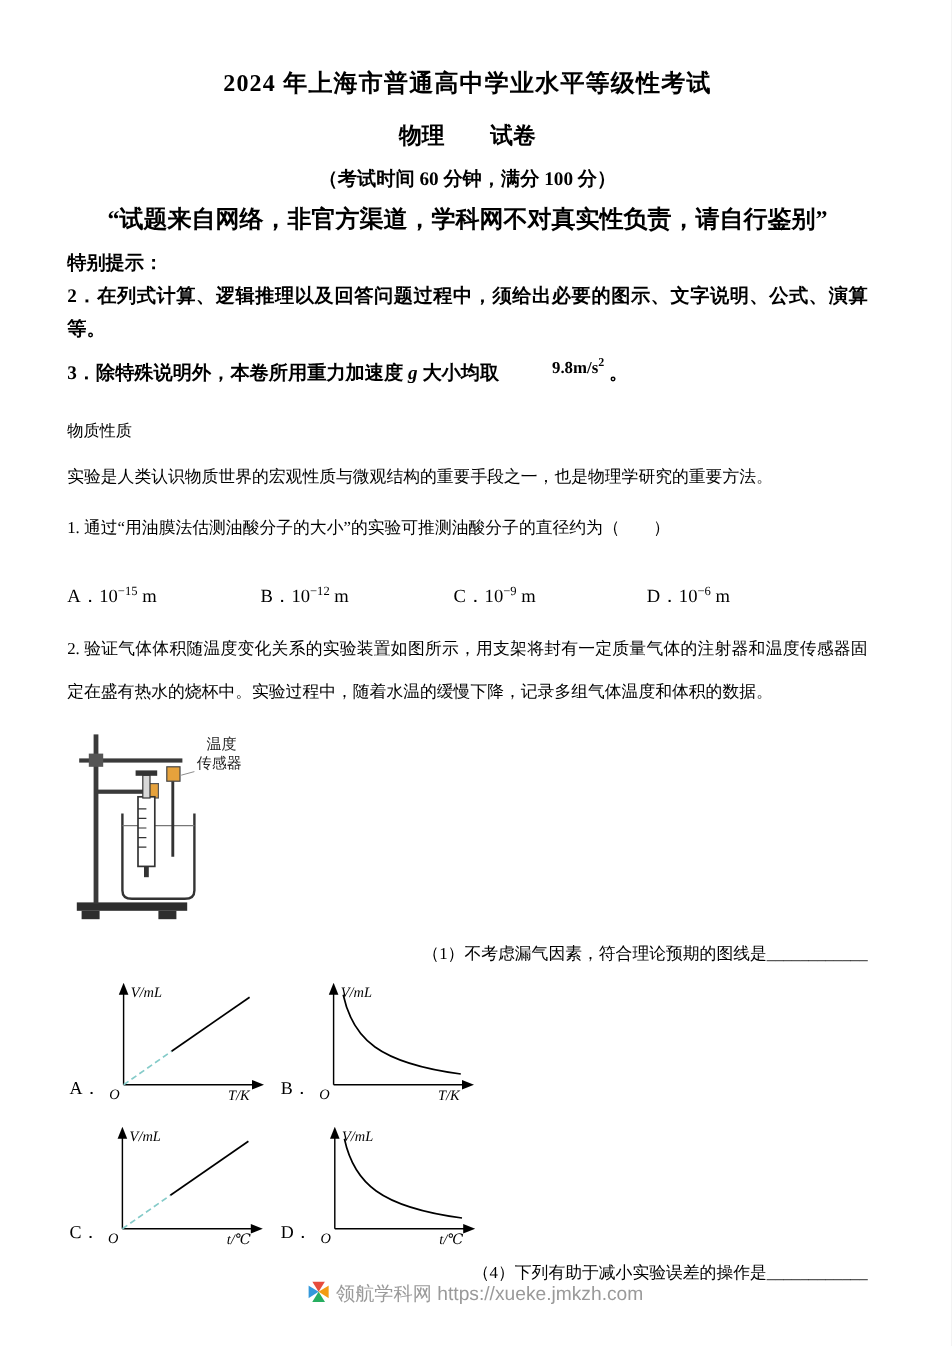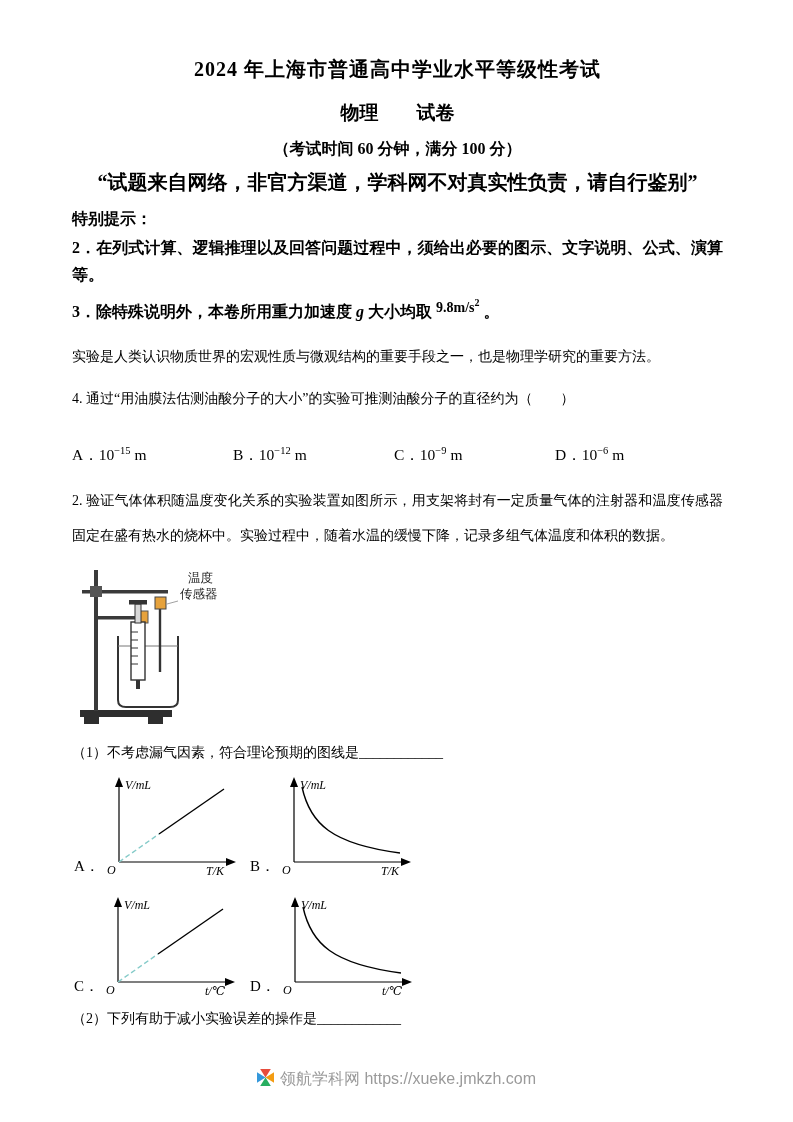--- a/index.html
+++ b/index.html
@@ -2,40 +2,40 @@
 <html><head>
 <meta charset="utf-8">
 <style>
   * { margin:0; padding:0; box-sizing:border-box; }
   html,body { background:#e9e9e9; }
   .page {
     width:793px; height:1122px; margin:0 auto; background:#ffffff;
     position:relative; overflow:hidden; color:#000;
     font-family:"Liberation Serif","DejaVu Serif",serif;
   }
-  .content { padding:56px 70px 0 72px; }
+  .content { padding:56px 70px 0 56px; }
   .title { text-align:center; font-size:20px; font-weight:bold; letter-spacing:1px; }
   .subject { text-align:center; font-size:19px; font-weight:bold; margin-top:17px; }
   .meta { text-align:center; font-size:16px; font-weight:bold; margin-top:13px; }
   .disclaimer { text-align:center; font-size:20px; font-weight:bold; margin-top:9px; }
   .notice-header { font-size:16px; font-weight:bold; margin-top:13px; }
   .notice { font-size:16px; font-weight:bold; line-height:1.68; margin-top:5px; text-align:justify; }
   .notice.n3 { margin-top:10px; }
   .var-italic { font-style:italic; font-family:"Liberation Serif",serif; }
-  .raised-formula { position:relative; top:-5px; font-size:14px; font-weight:bold; }
+  .raised-formula { position:relative; top:-5px; font-size:14px; font-weight:bold;margin-left:40px; }
   .raised-formula sup { font-size:10px; }
   .section-label { font-size:13.5px; margin-top:24px; }
   .body-text { font-size:14px; margin-top:20px; line-height:1.6; }
   .q1-options { display:flex; margin-top:35px; font-size:15.5px; }
   .q1-options .opt { width:161px; }
   .q1-options .opt:last-child { width:auto; }
   .q1-options sup { font-size:10.5px; }
   .q2-stem { font-size:14px; margin-top:16px; line-height:2.55; text-align:justify; }
   .apparatus-wrap { margin-top:10px; margin-left:4px; position:relative; width:230px; height:168px; }
-  .sub-question { font-size:14px; margin-top:12px; }
+  .sub-question { font-size:14px; margin-top:12px;text-align:right; }
   .graph-grid { display:grid; grid-template-columns:176px 176px; row-gap:16px; margin-top:12px; margin-left:2px; }
   .graph-cell { display:flex; align-items:flex-end; gap:3px; }
   .graph-letter { font-size:15px; line-height:1; padding-bottom:4px; }
   .footer { position:absolute; left:0; right:0; bottom:32px; text-align:center;
             font-size:16px; color:#9a9a9a; font-family:"Liberation Sans","DejaVu Sans",sans-serif; }
   .footer .logo { display:inline-block; vertical-align:-2px; margin-right:6px; }
   svg text { font-family:"Liberation Serif","DejaVu Serif",serif; }
   .axis-label { font-style:italic; font-size:12px; fill:#000; }
   .origin-label { font-style:italic; font-size:12px; fill:#000; }
   .sensor-label { font-size:12.5px; fill:#222; }
@@ -48,23 +48,24 @@
 
     <div class="title">2024 年上海市普通高中学业水平等级性考试</div>
     <div class="subject">物理　　试卷</div>
     <div class="meta">（考试时间 60 分钟，满分 100 分）</div>
     <div class="disclaimer">“试题来自网络，非官方渠道，学科网不对真实性负责，请自行鉴别”</div>
 
     <div class="notice-header">特别提示：</div>
     <div class="notice">2．在列式计算、逻辑推理以及回答问题过程中，须给出必要的图示、文字说明、公式、演算等。</div>
     <div class="notice n3"><span>3．除特殊说明外，本卷所用重力加速度 </span><span class="var-italic">g</span><span> 大小均取 </span><span class="raised-formula"><span>9.8m/s</span><sup>2</sup></span><span> 。</span></div>
 
+    <div class="section-label">物质性质</div>
     <div class="body-text">实验是人类认识物质世界的宏观性质与微观结构的重要手段之一，也是物理学研究的重要方法。</div>
 
-    <div class="body-text">4. 通过“用油膜法估测油酸分子的大小”的实验可推测油酸分子的直径约为（　　）</div>
+    <div class="body-text">1. 通过“用油膜法估测油酸分子的大小”的实验可推测油酸分子的直径约为（　　）</div>
 
     <div class="q1-options">
       <span class="opt"><span>A．</span><span>10</span><sup>−15</sup><span> m</span></span>
       <span class="opt"><span>B．</span><span>10</span><sup>−12</sup><span> m</span></span>
       <span class="opt"><span>C．</span><span>10</span><sup>−9</sup><span> m</span></span>
       <span class="opt"><span>D．</span><span>10</span><sup>−6</sup><span> m</span></span>
     </div>
 
     <div class="q2-stem">2. 验证气体体积随温度变化关系的实验装置如图所示，用支架将封有一定质量气体的注射器和温度传感器固定在盛有热水的烧杯中。实验过程中，随着水温的缓慢下降，记录多组气体温度和体积的数据。</div>
 
@@ -162,21 +163,21 @@
           <polygon points="123,84 133,88 123,92" fill="#000"></polygon>
           <text x="22" y="15" class="axis-label">V/mL</text>
           <text x="4" y="100" class="origin-label">O</text>
           <text x="103" y="101" class="axis-label">t/℃</text>
           <path d="M24 13 C 32 50, 54 70, 122 79" fill="none" stroke="#000" stroke-width="1.4"></path>
         </svg>
       </div>
 
     </div>
 
-    <div class="sub-question">（2）下列有助于减小实验误差的操作是____________</div>
+    <div class="sub-question">（4）下列有助于减小实验误差的操作是____________</div>
 
   </div>
 
   <div class="footer">
     <span class="logo">
       <svg width="17" height="17" viewBox="0 0 16 16">
         <polygon points="8,8 3,0 13,0" fill="#e74c3c"></polygon>
         <polygon points="8,8 16,3 16,13" fill="#f39c12"></polygon>
         <polygon points="8,8 13,16 3,16" fill="#27ae60"></polygon>
         <polygon points="8,8 0,13 0,3" fill="#3498db"></polygon>

